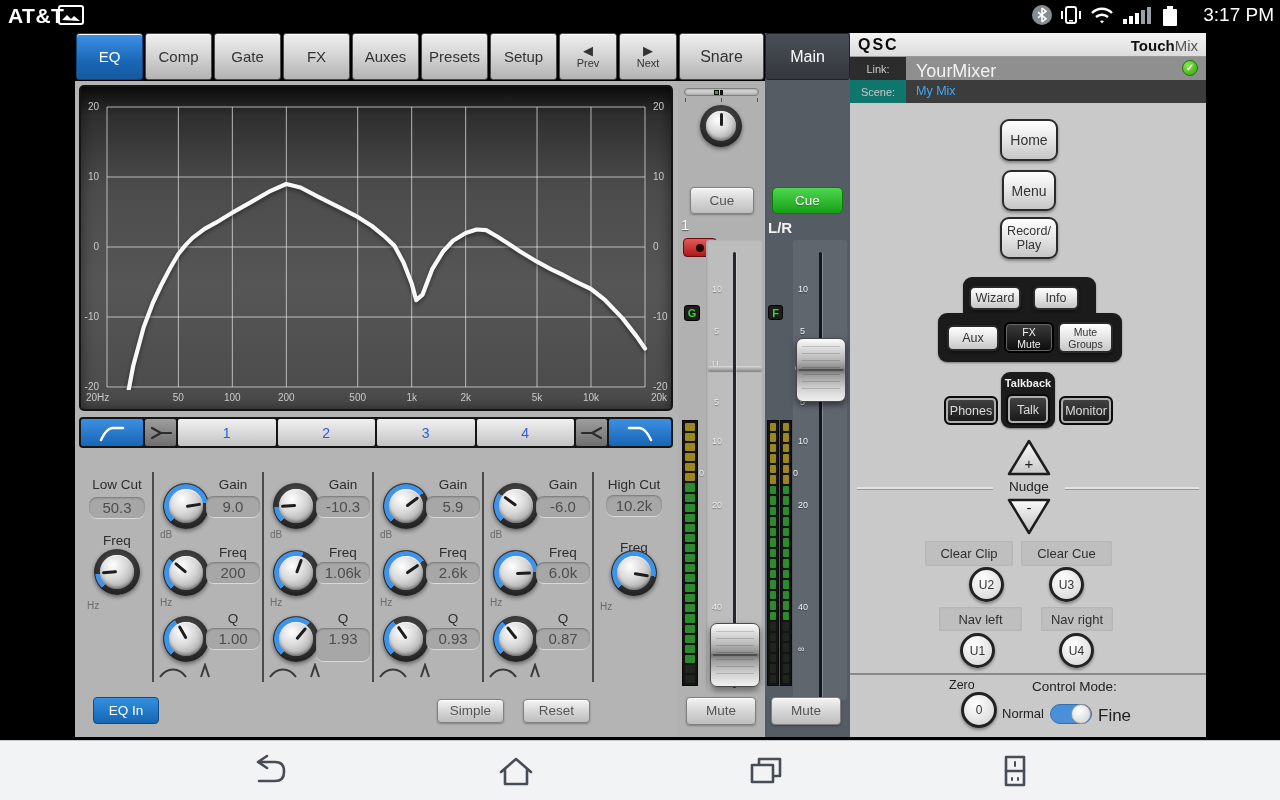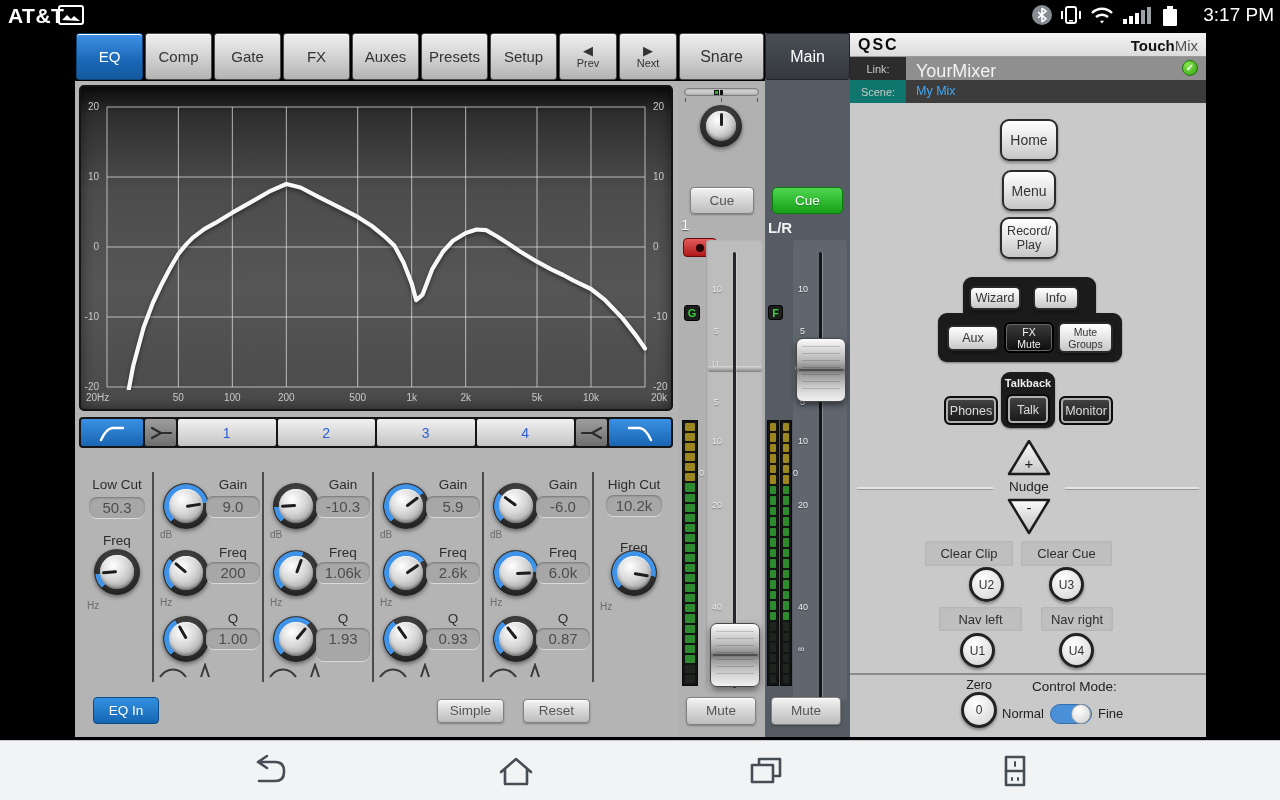--- a/index.html
+++ b/index.html
@@ -679,30 +679,30 @@
     <div class="abs graylab" style="left:89px;top:574px;width:83px;height:24px">Nav left</div>
     <div class="abs graylab" style="left:191px;top:574px;width:72px;height:24px">Nav right</div>
     <div class="abs circlebtn" style="left:110px;top:600px;width:35px;height:35px">
         <span>U1</span>
       </div>
     <div class="abs circlebtn" style="left:209px;top:600px;width:35px;height:35px">
         <span>U4</span>
       </div>
 
     <div class="abs rbottom">
-      <div class="abs rtext" style="left:99px;top:3px;width:60px;text-align:center;font-size:12.5px">Zero</div>
+      <div class="abs rtext" style="left:99px;top:3px;width:60px;font-size:12.5px">Zero</div>
       <div class="abs circlebtn" style="left:111px;top:17px;width:36px;height:36px;border-width:3px">
           <span>0</span>
         </div>
       <div class="abs rtext" style="left:182px;top:4px">Control Mode:</div>
       <div class="abs rtext" style="left:148px;top:31px;width:46px;text-align:right;font-size:13px">Normal</div>
       <div class="abs toggle" style="left:200px;top:29px">
           <div class="tknob"></div>
         </div>
-      <div class="abs rtext" style="left:248px;top:31px;font-size:13px">Fine</div>
+      <div class="abs rtext" style="left:248px;top:31px;font-size:17px">Fine</div>
     </div>
   </div>
 
   <div class="abs navbar">
     <svg class="navico navsvg" style="left:245px" width="44" height="36">
       <path d="M13 9 L22 3 M13 9 L22 15 M13 9 H30 Q39 9 39 18 V19 Q39 28 30 28 H14"></path>
     </svg>
     <svg class="navico navsvg" style="left:494px" width="44" height="36">
       <path d="M7 19 L22 6 L37 19 M11 16 V31 H33 V16"></path>
     </svg>

